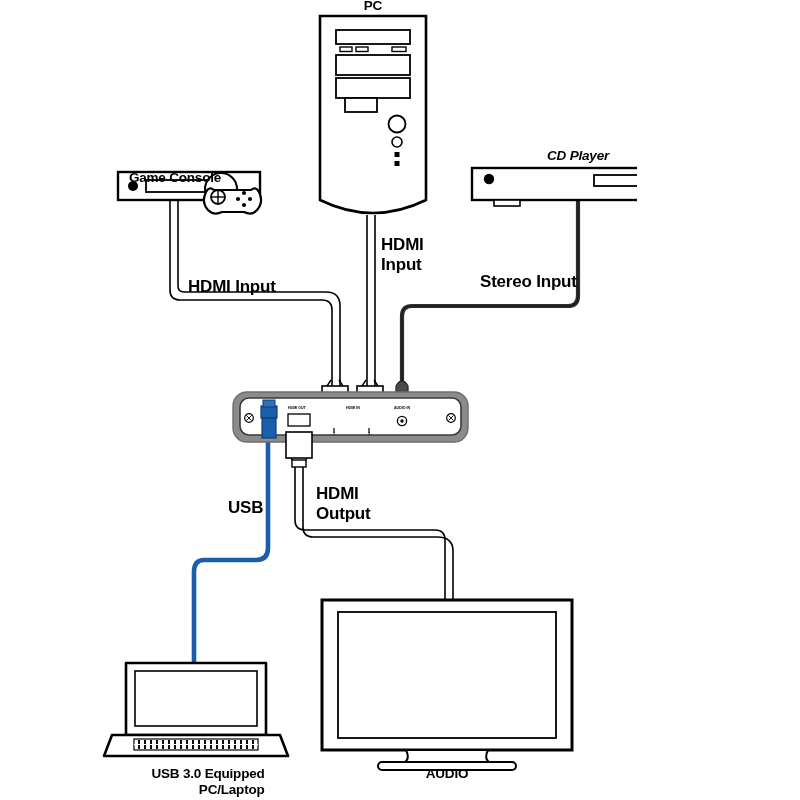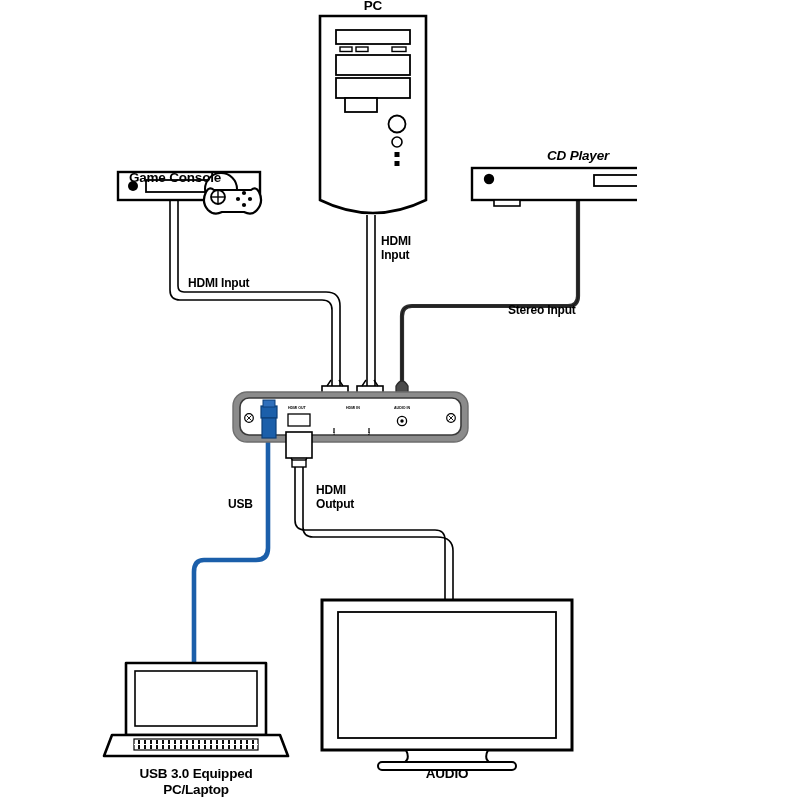--- a/index.html
+++ b/index.html
@@ -28,21 +28,21 @@
     position: absolute;
     font-family: "Liberation Sans", sans-serif;
     font-weight: bold;
     color: #000000;
     white-space: pre;
     line-height: 1.15;
     letter-spacing: -0.2px;
   }
   .lbl-center { text-align: center; transform: translateX(-50%); }
   .lbl-dev { font-size: 13.5px; }
-  .lbl-cable { font-size: 12px; }
+  .lbl-cable { font-size: 17px; }
   .tiny { font-size: 3.6px; font-weight: bold; letter-spacing: 0px; }
 </style>
 </head>
 <body>
 
 <div id="diagram-root">
 
   <svg id="diagram-svg" viewBox="0 0 800 800">
 
     <g>
@@ -209,30 +209,30 @@
 
   <div class="lbl lbl-dev lbl-center" style="left:175px; top:148px;margin-top:22px;">Game Console</div>
 
   <div class="lbl lbl-dev lbl-center" style="left:578px; top:148px;font-style:italic;">CD Player</div>
 
   <div class="lbl lbl-cable" style="left:188px; top:277px;">HDMI Input</div>
 
   <div class="lbl lbl-cable" style="left:381px; top:235px;">HDMI
 Input</div>
 
-  <div class="lbl lbl-cable" style="left:508px; top:272px;margin-top:32px;">Stereo Input</div>
+  <div class="lbl lbl-cable" style="left:480px; top:272px;">Stereo Input</div>
 
   <div class="lbl lbl-cable" style="left:228px; top:498px;">USB</div>
 
   <div class="lbl lbl-cable" style="left:316px; top:484px;">HDMI
 Output</div>
 
   <div class="lbl lbl-dev lbl-center" style="left:447px; top:766px;">AUDIO</div>
 
-  <div class="lbl lbl-dev lbl-center" style="left:196px; top:766px;">USB 3.0 Equipped
+  <div class="lbl lbl-dev lbl-center" style="left:208px; top:766px;text-align:right;">USB 3.0 Equipped
 PC/Laptop</div>
 
   <div class="lbl tiny" style="left:288px; top:406px;">HDMI OUT</div>
 
   <div class="lbl tiny" style="left:346px; top:406px;">HDMI IN</div>
 
   <div class="lbl tiny" style="left:394px; top:406px;">AUDIO IN</div>
 
   <div class="lbl tiny" style="left:333px; top:432px;">1</div>
 

